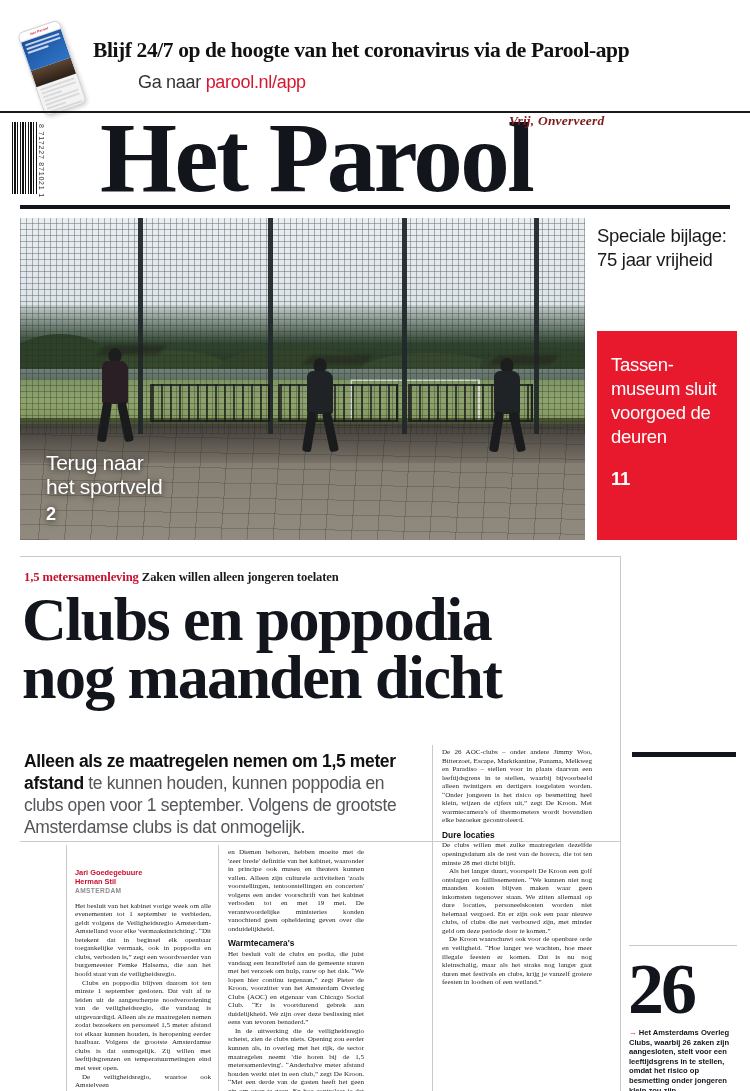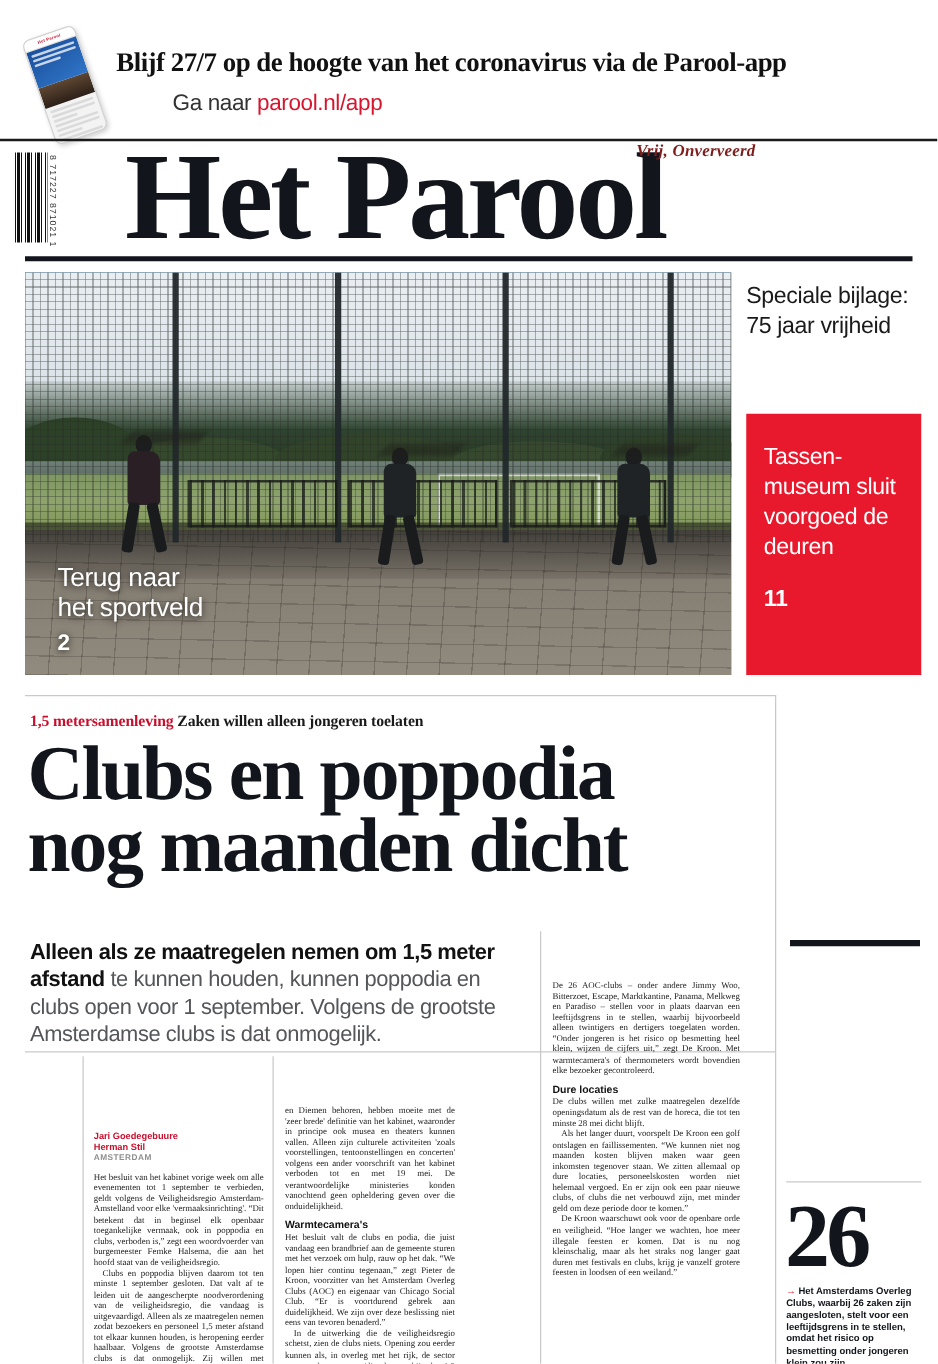--- a/index.html
+++ b/index.html
@@ -91,21 +91,21 @@
     font-size: 7.2px; line-height: 9.6px; letter-spacing: .35px;
   }
   .issue .price { color:#1a1a1a; font-weight: bold; font-size: 8px; }
   .masthead-rule {
     position: absolute; left: 20px; top: 205px; width: 710px; height: 4px; background: #12161c;
   }
 
   
   .photo {
     position: absolute; left: 20px; top: 218px; width: 565px; height: 322px;
-    overflow: hidden; background: #0c4a6e;
+    overflow: hidden; background: #b91c1c;
   }
   .sky { position:absolute; left:0; top:0; width:100%; height:48%;
     background: linear-gradient(180deg,#e9eef2 0%, #dde4e9 55%, #ccd5da 100%); }
   .trees { position:absolute; left:0; top:27%; width:100%; height:22%;
     background: linear-gradient(180deg, rgba(54,74,48,.15), #2f4430 55%, #26371f 100%); }
   .tree-blob { position:absolute; border-radius:50% 50% 42% 48%; background:#2c4127; }
   .stand { position:absolute; left:0; top:47%; width:100%; height:5%;
     background: linear-gradient(180deg,#7b8b86,#5d6b66); opacity:.85; }
   .grass { position:absolute; left:0; top:50%; width:100%; height:17%;
     background: linear-gradient(180deg,#7d9563 0%, #8fa46d 40%, #79904f 100%); }
@@ -182,21 +182,20 @@
     position:absolute; width:1px; background:#c9c9c9;
   }
   .hrule { position:absolute; height:1px; background:#c9c9c9; }
 
   
   .col {
     position: absolute;
     font-family: "Liberation Serif", serif;
     font-size: 7.1px; line-height: 8.55px; color: #1d1d1d;
     text-align: justify;
-    margin-top: 36px;
   }
   .col p { margin-bottom: 0; text-indent: 7px; }
   .col p.first { text-indent: 0; }
   .byline {
     font-family: "Liberation Sans", sans-serif;
     font-weight: bold; font-size: 7.4px; line-height: 9.2px;
     color: #c8102e; margin-bottom: 1px; text-indent:0;
   }
   .byline .city { color:#8e8e8e; font-weight: bold; letter-spacing:.4px; font-size:6.6px; }
   .subhead {
@@ -248,21 +247,21 @@
             <div class="bl"></div>
             <div class="bl s"></div>
           <div class="bl"></div>
             <div class="bl"></div>
             <div class="bl s"></div>
           <div class="bl"></div>
             <div class="bl"></div>
         </div>
       </div>
     </div>
-    <div class="promo-head">Blijf 27/7 op de hoogte van het coronavirus via de Parool-app</div>
+    <div class="promo-head">Blijf 24/7 op de hoogte van het coronavirus via de Parool-app</div>
     <div class="promo-sub">
       <span>Ga naar </span><span class="url">parool.nl/app</span>
     </div>
     <div class="promo-rule"></div>
   </div>
 
   <div class="barcode"></div>
   <div class="barcode-num">8 717227 871021 1</div>
 
   <div class="masthead">

